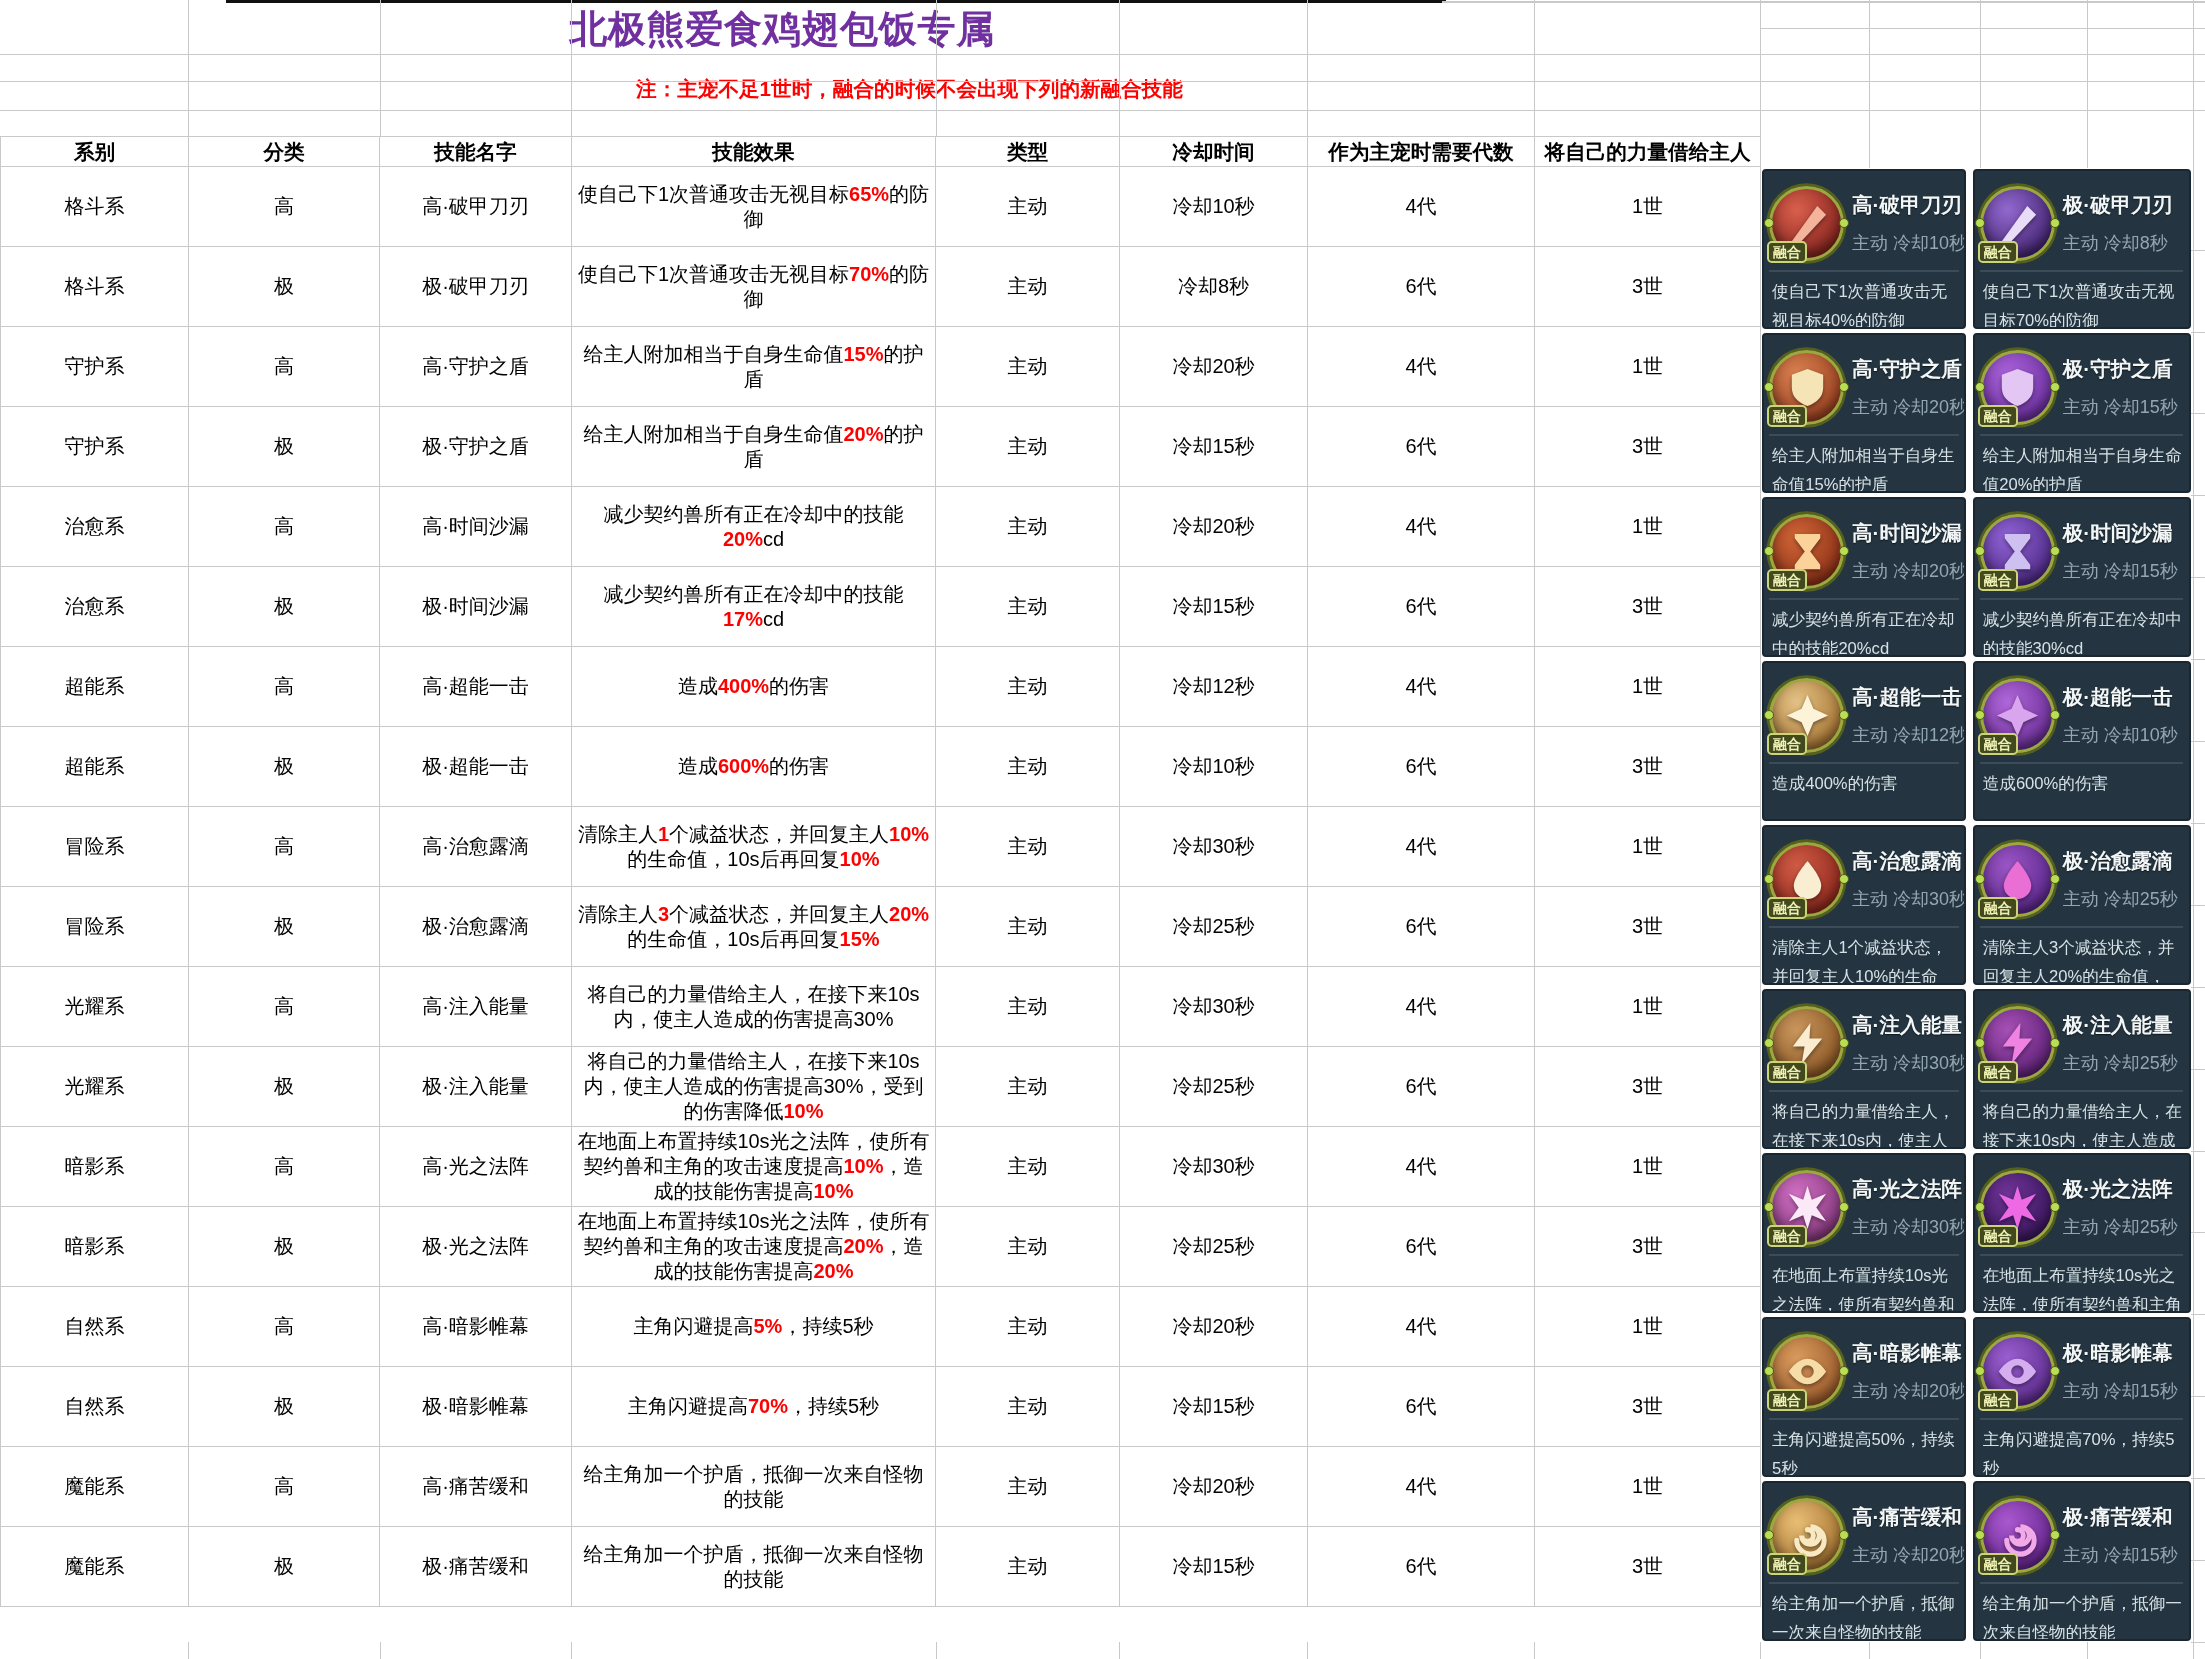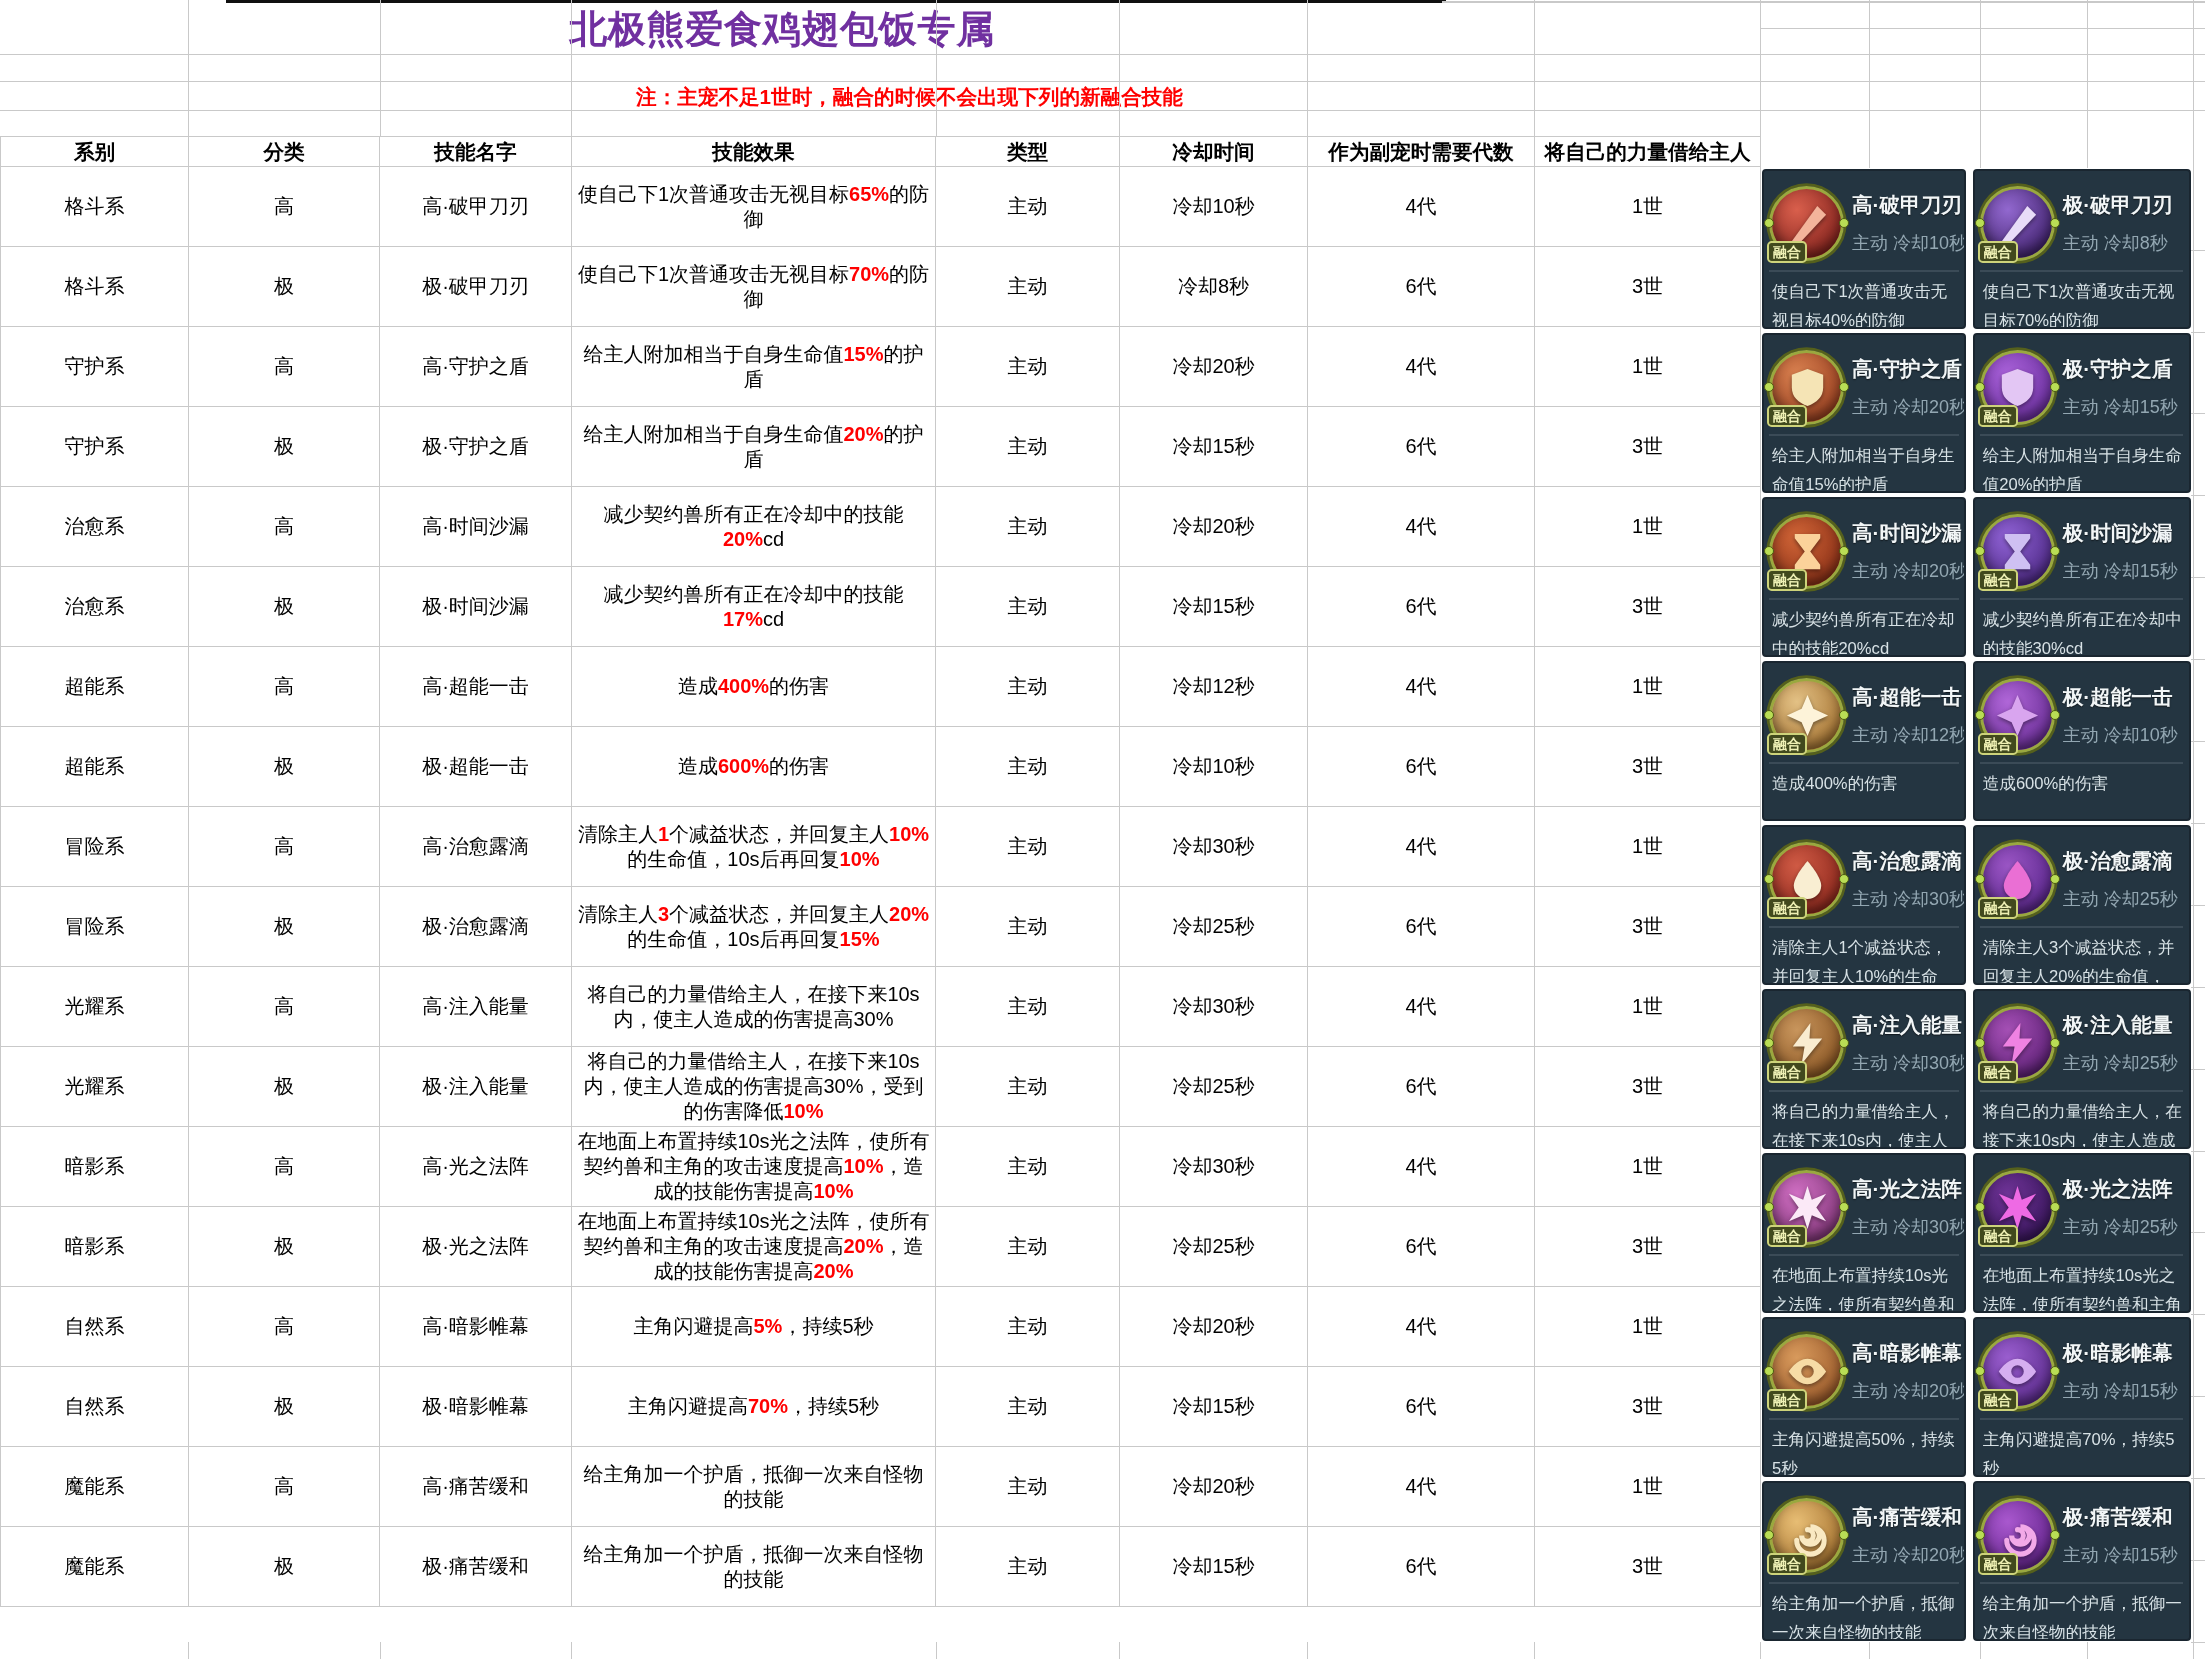--- a/index.html
+++ b/index.html
@@ -4,21 +4,21 @@
 <style>
   html,body{margin:0;padding:0;background:#ffffff;}
   #canvas{position:relative;width:2205px;height:1660px;background:#fff;overflow:hidden;
           font-family:"Liberation Sans","DejaVu Sans",sans-serif;color:#000;}
 
   
   .black-strip{position:absolute;left:226px;top:0;width:1220px;height:3.3px;background:#101010;}
   .gl{position:absolute;background:#c9c9c9;}
   .sheet-title{position:absolute;left:547px;top:4px;width:470px;text-align:center;
                font-size:38px;font-weight:bold;white-space:nowrap;letter-spacing:0.7px;}
-  .sheet-note{position:absolute;left:573px;top:83px;width:673px;text-align:center;
+  .sheet-note{position:absolute;left:573px;top:75px;width:673px;text-align:center;
               font-size:20.6px;font-weight:bold;white-space:nowrap;}
 
   
   table.sheet{position:absolute;left:0;top:136px;border-collapse:collapse;table-layout:fixed;
               width:1760px;}
   table.sheet th,table.sheet td{border:1.3px solid #c9c9c9;text-align:center;vertical-align:middle;
               padding:0 5.3px;overflow:hidden;font-size:20px;line-height:1.25;}
   table.sheet th{height:29px;font-weight:bold;font-size:20.6px;}
   table.sheet td{height:79px;}
   td .hl{color:var(--hl,#ff0000);font-weight:bold;}
@@ -69,21 +69,21 @@
         <col style="width:226px">
     </colgroup>
     <thead>
         <tr>
           <th>系别</th>
           <th>分类</th>
           <th>技能名字</th>
           <th>技能效果</th>
           <th>类型</th>
           <th>冷却时间</th>
-          <th>作为副宠时需要代数</th>
+          <th>作为主宠时需要代数</th>
           <th>将自己的力量借给主人</th>
         </tr>
       </thead>
     <tbody>
         <tr>
           <td>格斗系</td>
           <td>高</td>
           <td>高·破甲刀刃</td>
           <td><span>使自己下1次普通攻击无视目标</span><span class="hl">65%</span><span>的防御</span></td>
           <td>主动</td>

